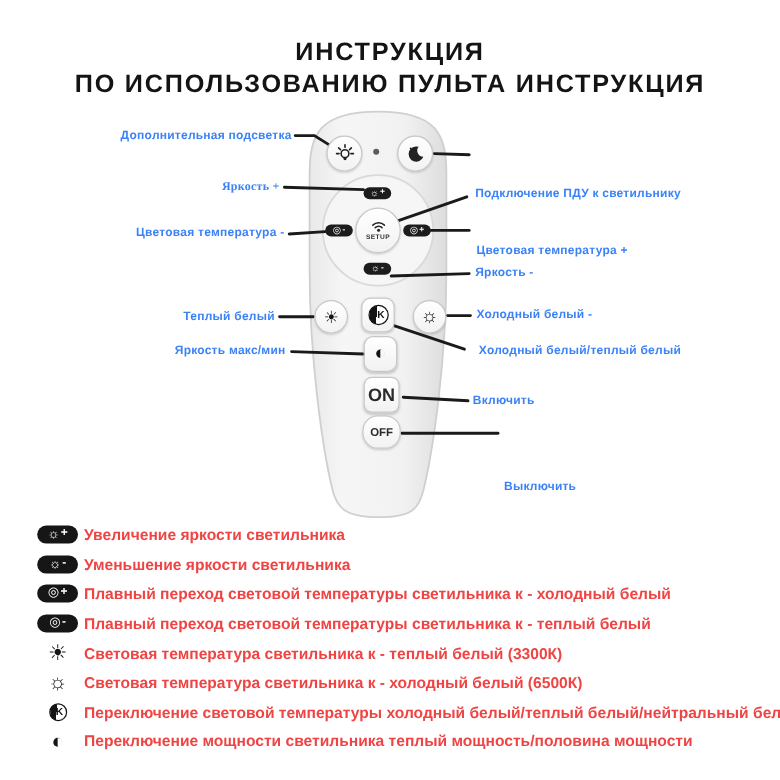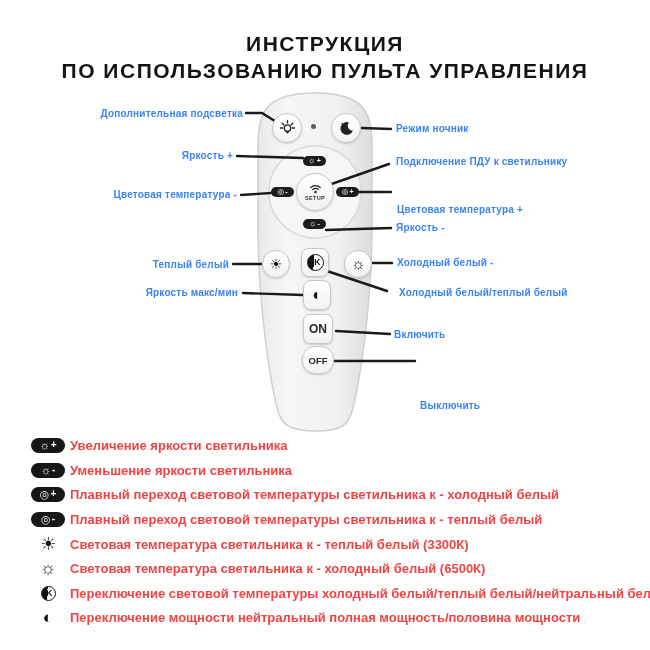--- a/index.html
+++ b/index.html
@@ -27,34 +27,34 @@
         font-size:8px;line-height:10px;font-weight:700;}
   .pill .g{font-size:8px;} .pill .s{font-size:7px;margin-left:1px;}
   .p-top{left:303px;top:156px;} .p-bottom{left:303px;top:219px;}
   .p-left{left:271px;top:187px;} .p-right{left:336px;top:187px;}
   .b-setup{left:296px;top:173px;width:38px;height:38px;flex-direction:column;gap:0;}
   .setup-txt{font-size:5.5px;font-weight:700;letter-spacing:.3px;color:#333;margin-top:1px;}
   .b-warm{left:262px;top:250px;width:28px;height:28px;font-size:14px;color:#141414;}
   .b-k{left:301px;top:248px;width:28px;height:29px;border-radius:8px;}
   .b-cold{left:344px;top:250px;width:28px;height:28px;font-size:16px;color:#141414;}
   .b-contrast{left:303px;top:280px;width:28px;height:30px;border-radius:8px;font-size:16px;color:#141414;}
-  .b-on{left:303px;top:314px;width:30px;height:30px;border-radius:7px;font-size:12px;font-weight:700;color:#2a2a2a;}
+  .b-on{left:303px;top:314px;width:30px;height:30px;border-radius:7px;font-size:15px;font-weight:700;color:#2a2a2a;}
   .b-off{left:302px;top:346px;width:32px;height:28px;border-radius:13px;font-size:9.5px;font-weight:700;color:#2a2a2a;}
 
   
   .k-icon{width:17px;height:17px;border:1.6px solid #141414;border-radius:50%;background:
           linear-gradient(95deg,#141414 40%,#ffffff 40%);box-sizing:border-box;
           display:inline-flex;align-items:center;justify-content:flex-end;}
   .k-icon span{font-size:8.5px;font-weight:700;color:#141414;padding-right:2px;line-height:1;}
 
   
   .lbl{position:absolute;z-index:4;font-size:10px;font-weight:700;letter-spacing:.2px;
        color:#3b82f6;white-space:nowrap;line-height:18px;}
   .lbl.left{text-align:right;}
-  .lbl-l1{right:407px;top:105px;} .lbl-l2{right:417px;top:147px;} .lbl-l3{right:413px;top:186px;margin-left:38px;}
+  .lbl-l1{right:407px;top:105px;} .lbl-l2{right:417px;top:147px;font-family:Liberation Serif, serif;} .lbl-l3{right:413px;top:186px;margin-left:38px;}
   .lbl-l4{right:421px;top:256px;} .lbl-l5{right:412px;top:284px;}
   .lbl-r1{left:396px;top:120px;}  .lbl-r2{left:396px;top:153px;}  .lbl-r3{left:397px;top:184px;margin-top:17px;}
   .lbl-r4{left:396px;top:219px;}  .lbl-r5{left:397px;top:254px;}  .lbl-r6{left:399px;top:284px;}
   .lbl-r7{left:394px;top:326px;}  .lbl-r8{left:420px;top:352px;margin-top:45px;}
 
   
   .legend-row{position:absolute;left:28px;z-index:4;display:flex;align-items:center;height:24px;}
   .lr1{top:433px;} .lr2{top:458px;} .lr3{top:482px;} .lr4{top:507px;}
   .lr5{top:532px;} .lr6{top:556px;} .lr7{top:581px;} .lr8{top:605px;}
   .icon-box{width:40px;display:flex;justify-content:center;align-items:center;}
@@ -65,21 +65,21 @@
   .sun-glyph{font-size:18px;color:#141414;line-height:1;}
   .half-glyph{font-size:17px;color:#141414;line-height:1;}
 </style>
 </head>
 <body>
 
 <div class="stage">
 
   <div class="title">
     <div>ИНСТРУКЦИЯ</div>
-    <div>ПО ИСПОЛЬЗОВАНИЮ ПУЛЬТА УПРАВЛЕНИЯ</div>
+    <div>ПО ИСПОЛЬЗОВАНИЮ ПУЛЬТА ИНСТРУКЦИЯ</div>
   </div>
 
   <svg class="draw" viewBox="0 0 650 650">
     <defs>
       <linearGradient id="rg" x1="0" y1="0" x2="1" y2="0">
         <stop offset="0" stop-color="#e9e9e9"></stop>
         <stop offset="0.25" stop-color="#f6f6f6"></stop>
         <stop offset="0.7" stop-color="#f1f1f1"></stop>
         <stop offset="1" stop-color="#dddddd"></stop>
       </linearGradient>
@@ -167,21 +167,20 @@
   <div class="btn b-off">
     <span>OFF</span>
   </div>
 
   <div class="lbl left lbl-l1">Дополнительная подсветка</div>
   <div class="lbl left lbl-l2">Яркость +</div>
   <div class="lbl left lbl-l3">Цветовая температура -</div>
   <div class="lbl left lbl-l4">Теплый белый</div>
   <div class="lbl left lbl-l5">Яркость макс/мин</div>
 
-  <div class="lbl lbl-r1">Режим ночник</div>
   <div class="lbl lbl-r2">Подключение ПДУ к светильнику</div>
   <div class="lbl lbl-r3">Цветовая температура +</div>
   <div class="lbl lbl-r4">Яркость -</div>
   <div class="lbl lbl-r5">Холодный белый -</div>
   <div class="lbl lbl-r6">Холодный белый/теплый белый</div>
   <div class="lbl lbl-r7">Включить</div>
   <div class="lbl lbl-r8">Выключить</div>
 
   <div class="legend-row lr1">
     <span class="icon-box">
@@ -236,16 +235,16 @@
         <span class="k-icon" style="width:15px;height:15px;">
           <span>K</span>
         </span>
       </span>
     <span class="txt">Переключение световой температуры холодный белый/теплый белый/нейтральный белый</span>
   </div>
   <div class="legend-row lr8">
     <span class="icon-box">
         <span class="half-glyph">◐</span>
       </span>
-    <span class="txt">Переключение мощности нейтральный полная мощность/половина мощности</span>
+    <span class="txt">Переключение мощности светильника теплый мощность/половина мощности</span>
   </div>
 
 </div>
 
 </body></html>

